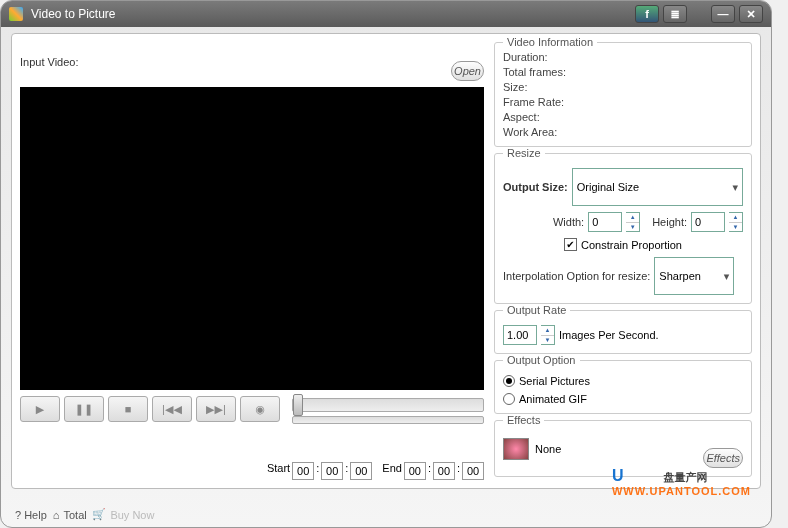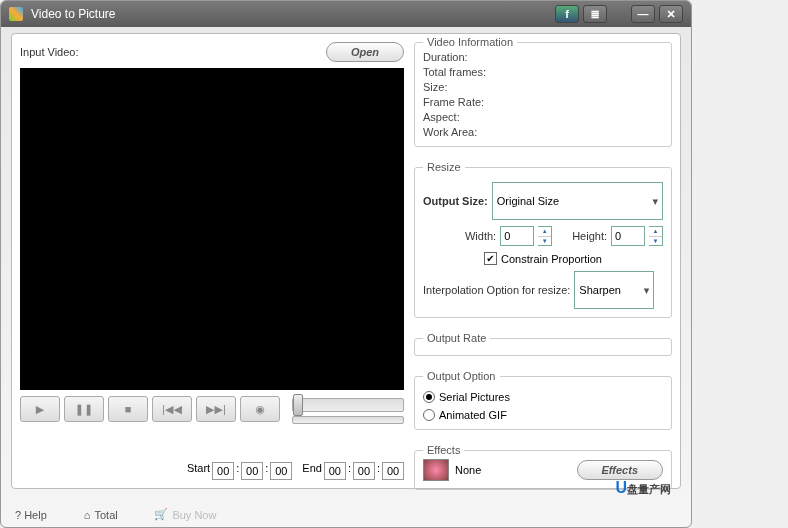--- a/index.html
+++ b/index.html
@@ -1,59 +1,59 @@
 <!DOCTYPE html>
 <html><head>
 <meta charset="utf-8">
 <style>
 * { box-sizing: border-box; margin: 0; padding: 0; font-family: Tahoma, Arial, sans-serif; font-size: 11px; }
 body { background: #f0f0f0; }
-.window { width: 692px; height: 528px; background: linear-gradient(#e8e8e8, #f5f5f5); border: 1px solid #999; border-radius: 6px; overflow: hidden; position: relative; }
+.window { width: 772px; height: 528px; background: linear-gradient(#e8e8e8, #f5f5f5); border: 1px solid #999; border-radius: 12px; overflow: hidden; position: relative; }
 .titlebar { height: 26px; background: linear-gradient(#7a7a7a, #5a5a5a); display: flex; align-items: center; padding: 0 8px; color: #fff; }
 .titlebar .icon-logo { width: 14px; height: 14px; background: linear-gradient(45deg,#7c3,#fa3,#3af); border-radius: 2px; margin-right: 8px; }
 .titlebar .title { flex: 1; font-size: 12px; }
 .tb-btn { width: 24px; height: 18px; margin-left: 4px; background: linear-gradient(#888,#666); border: 1px solid #444; border-radius: 3px; display: flex; align-items: center; justify-content: center; color: #fff; font-weight: bold; cursor: pointer; }
 .spacer { width: 20px; }
 .content { position: absolute; top: 32px; left: 10px; right: 10px; bottom: 38px; background: #fff; border: 1px solid #bbb; border-radius: 4px; padding: 8px; display: flex; gap: 10px; }
 .left-pane { flex: 1; display: flex; flex-direction: column; }
 .input-row { display: flex; align-items: center; margin-bottom: 6px; justify-content: space-between; }
 .input-row label { color: #333; }
 .input-row input { flex: 1; height: 20px; border: 1px solid #aaa; padding: 2px 4px; color: #aaa; }
-.btn { background: linear-gradient(#fdfdfd,#e0e0e0); border: 1px solid #999; border-radius: 10px; padding: 3px 24px; color: #555; font-style: italic; font-weight: bold; cursor: pointer; }
+.btn { background: linear-gradient(#fdfdfd,#e0e0e0); border: 1px solid #999; border-radius: 10px; padding: 3px 2px; color: #555; font-style: italic; font-weight: normal; cursor: pointer; margin-top: 19px; }
 .video-area { background: #000; flex: 1; }
 .controls { margin-top: 6px; display: flex; gap: 4px; }
 .ctrl-btn { width: 40px; height: 26px; background: linear-gradient(#f5f5f5,#ddd); border: 1px solid #aaa; border-radius: 3px; display: flex; align-items: center; justify-content: center; color: #888; cursor: pointer; }
 .slider-area { flex: 1; margin-left: 8px; }
 .slider-track { height: 14px; background: linear-gradient(#ddd,#eee); border: 1px solid #aaa; border-radius: 2px; margin-top: 2px; position: relative; }
 .slider-handle { position: absolute; top: -5px; left: 0; width: 10px; height: 22px; background: linear-gradient(#eee,#bbb); border: 1px solid #888; border-radius: 2px; }
 .time-row { display: flex; gap: 10px; margin-top: 6px; justify-content: flex-end; }
 .time-group { display: flex; align-items: flex-start; gap: 2px; margin-top: 32px; }
 .time-box { width: 22px; height: 18px; border: 1px solid #999; text-align: center; background: #fff; }
-.right-pane { width: 258px; display: flex; flex-direction: column; gap: 20px; }
+.right-pane { width: 258px; display: flex; flex-direction: column; gap: 6px; }
 .fieldset { border: 1px solid #ccc; border-radius: 3px; padding: 8px; position: relative; }
 .legend { position: absolute; top: -7px; left: 8px; background: #fff; padding: 0 4px; color: #555; }
 .info-grid { display: grid; grid-template-columns: 1fr; gap: 3px 8px; color: #444; }
 .row { display: flex; align-items: center; gap: 4px; margin-top: 6px; }
 .row label { color: #333; }
 .select { flex: 1; height: 20px; border: 1px solid #7a9; background: #fff; padding: 18px 4px; display: flex; align-items: center; justify-content: space-between; }
 .select .arrow { color: #555; cursor: pointer; }
 .numbox { width: 34px; height: 20px; border: 1px solid #7a9; padding: 1px 3px; display: flex; align-items: center; }
 .spinner { width: 14px; height: 20px; display: flex; flex-direction: column; border: 1px solid #7a9; border-left: none; }
 .spinner div { flex:1; display:flex; align-items:center; justify-content:center; font-size:6px; color:#36a; cursor:pointer; border-bottom:1px solid #ccc; }
 .spinner div:last-child { border: none; }
 .checkbox { display: flex; align-items: center; gap: 4px; }
 .check { width:13px; height:13px; border:1px solid #666; display:flex; align-items:center; justify-content:center; font-size:10px; }
 .radio { width:12px; height:12px; border:1px solid #666; border-radius:50%; display:flex; align-items:center; justify-content:center; }
 .radio.sel::after { content:''; width:6px; height:6px; background:#000; border-radius:50%; }
 .effects-row { display:flex; align-items:center; gap:6px; }
 .effect-thumb { width:26px; height:22px; background: radial-gradient(circle,#f8a,#844); border:1px solid #888; }
-.footer { position:absolute; bottom:6px; left:14px; right:14px; display:flex; gap:37px; align-items:center; color:#555; }
+.footer { position:absolute; bottom:6px; left:14px; right:14px; display:flex; gap:6px; align-items:center; color:#555; }
 .footer-item { display:flex; align-items:center; gap:4px; cursor:pointer; }
 .watermark { position:absolute; right:20px; bottom:30px; font-size:16px; color:#06c; font-weight:bold; opacity:0.9; }
-.watermark .cn { color:#333; }
+.watermark .cn { color:#333;padding-left:40px; }
 .watermark .url { font-size:11px; color:#f60; letter-spacing:1px; display:block; }
 </style>
 </head>
 <body>
 
 <div class="window">
   <div class="titlebar">
     <div class="icon-logo"></div>
     <div class="title">Video to Picture</div>
     <div class="tb-btn" style="background:linear-gradient(#5a7,#357);">f</div>
@@ -122,21 +122,21 @@
             <span class="arrow">▾</span>
           </div>
         </div>
         <div class="row" style="justify-content:flex-end">
           <label>Width:</label>
           <div class="numbox">0</div>
           <div class="spinner">
               <div>▲</div>
               <div>▼</div>
             </div>
-          <label style="margin-left:16px">Height:</label>
+          <label style="margin-left:8px">Height:</label>
           <div class="numbox">0</div>
           <div class="spinner">
               <div>▲</div>
               <div>▼</div>
             </div>
         </div>
         <div class="row" style="justify-content:center">
           <div class="checkbox">
             <div class="check">✔</div>
             <span>Constrain Proportion</span>
@@ -146,20 +146,28 @@
           <label>Interpolation Option for resize:</label>
           <div class="select" style="flex:0 0 80px">
             <span>Sharpen</span>
             <span class="arrow">▾</span>
           </div>
         </div>
       </div>
 
       <div class="fieldset">
         <div class="legend">Output Rate</div>
+        <div class="row">
+          <div class="numbox">1.00</div>
+          <div class="spinner">
+              <div>▲</div>
+              <div>▼</div>
+            </div>
+          <span>Images Per Second.</span>
+        </div>
       </div>
 
       <div class="fieldset">
         <div class="legend">Output Option</div>
         <div class="row">
           <div class="radio sel"></div>
           <span>Serial Pictures</span>
         </div>
         <div class="row">
           <div class="radio"></div>
@@ -187,14 +195,15 @@
         <span>Total</span>
       </div>
     <div class="footer-item" style="color:#bbb">
         <span>🛒</span>
         <span>Buy Now</span>
       </div>
   </div>
 
   <div class="watermark">
     U<span class="cn">盘量产网</span>
+    <span class="url">WWW.UPANTOOL.COM</span>
   </div>
 </div>
 
 </body></html>

